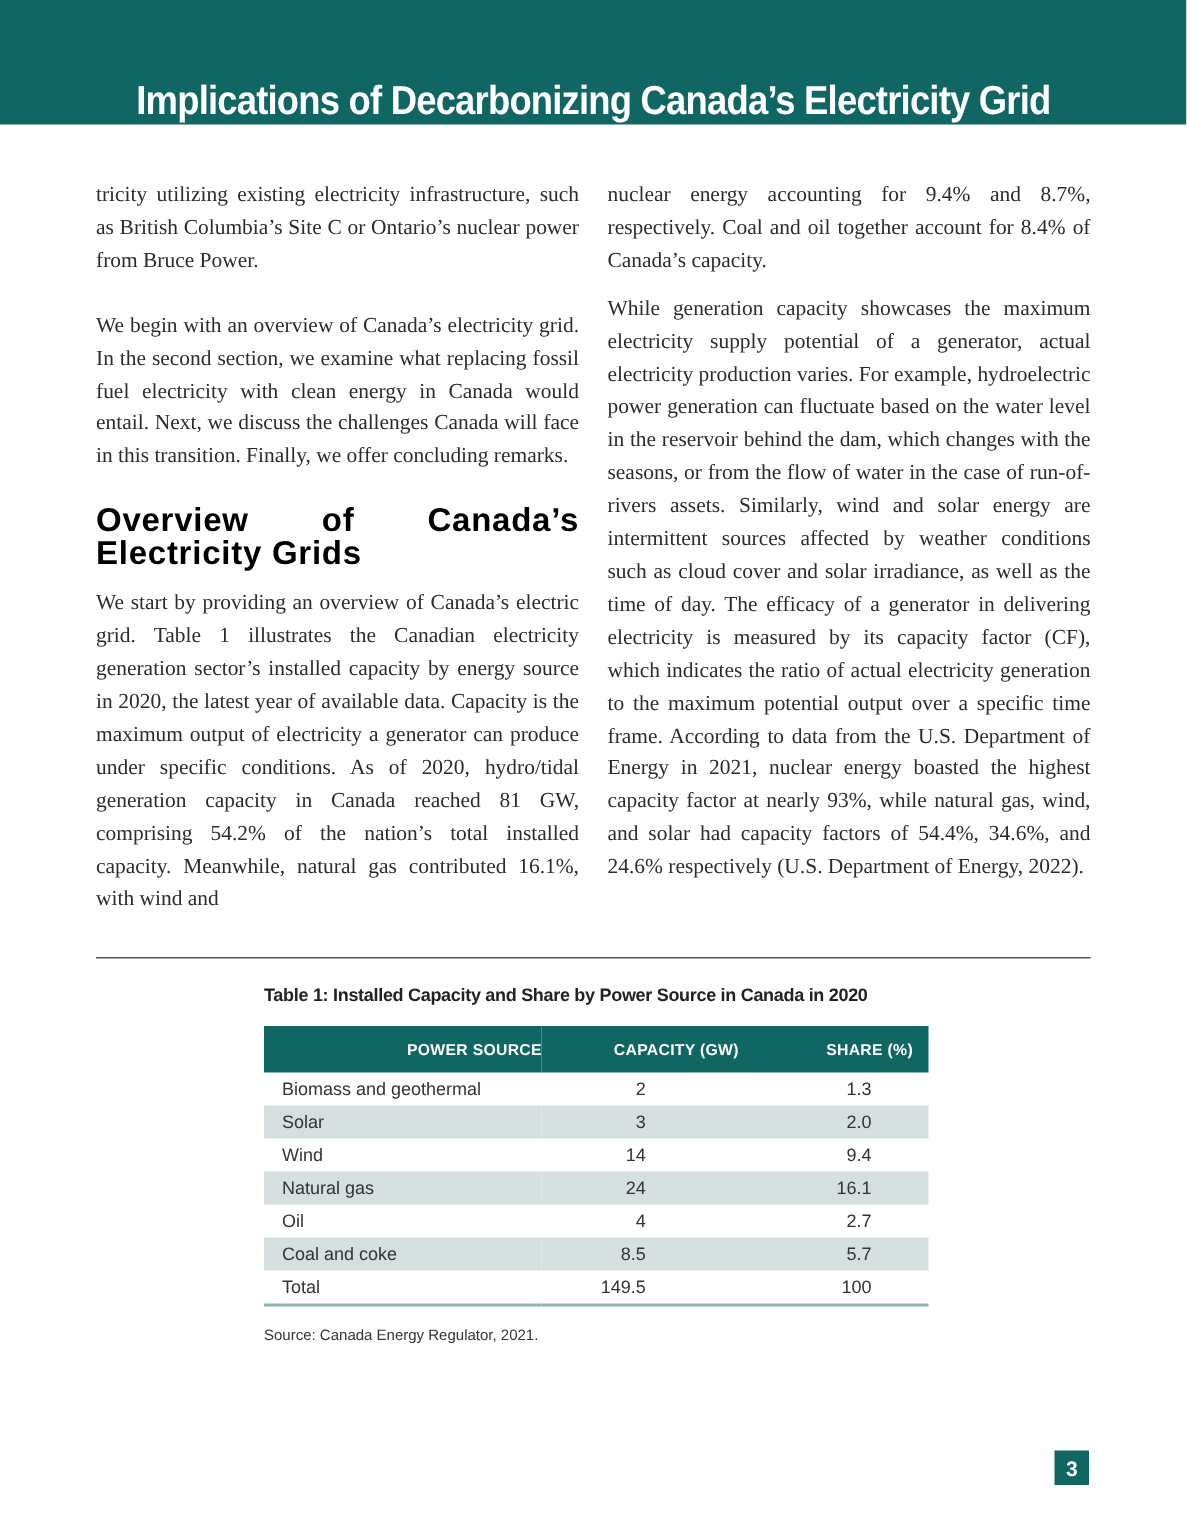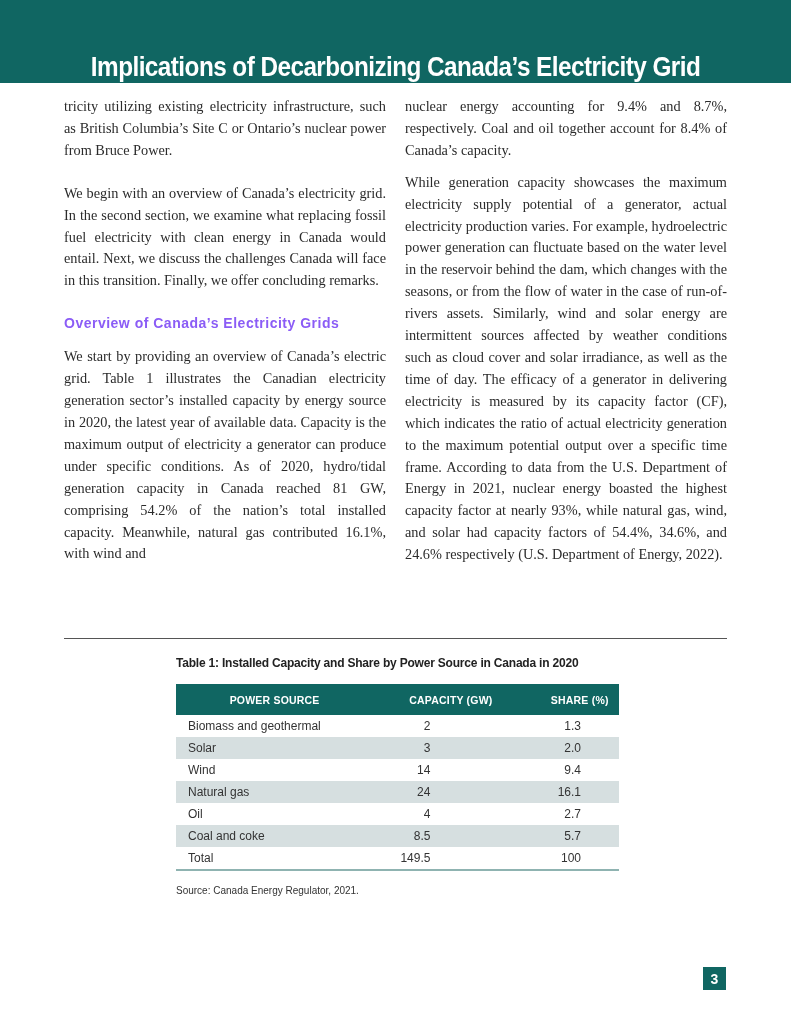--- a/index.html
+++ b/index.html
@@ -8,39 +8,39 @@
       font-family: "Liberation Serif", "DejaVu Serif", serif; color: #2b2b2b;
     }
     .header {
       position: absolute; left: 0; top: 0; width: 791px; height: 83px; background: #106662;
       display: flex; align-items: flex-end; justify-content: center;
     }
     .header h1 {
       margin: 0; color: #ffffff; font-family: "Liberation Sans", "DejaVu Sans", sans-serif;
       font-weight: bold; font-size: 27px; letter-spacing: -0.6px; transform: scaleX(0.9);
     }
-    .col { position: absolute; top: 96px; width: 322px; font-size: 14.3px; line-height: 21.9px; text-align: justify; }
+    .col { position: absolute; top: 120px; width: 322px; font-size: 14.3px; line-height: 21.9px; text-align: justify; }
     .col.left { left: 64px; }
     .col.right { left: 405px; }
     .col p { margin: 0; hyphens: manual; }
     .col p + p { margin-top: 21px; }
     .col.right p + p { margin-top: 10px; }
     .section-title {
-      margin: 20px 0 12px 0; color: #8b5cf6; font-family: "Liberation Sans", "DejaVu Sans", sans-serif;
-      font-weight: bold; font-size: 14px; line-height: 22px; letter-spacing: 0.5px;
+      margin: 20px 0 12px 0; color: #000000; font-family: "Liberation Sans", "DejaVu Sans", sans-serif;
+      font-weight: bold; font-size: 22px; line-height: 22px; letter-spacing: 0.5px;
     }
     .rule { position: absolute; left: 64px; top: 638px; width: 663px; height: 1px; background: #555; }
     .table-wrap { position: absolute; left: 176px; top: 656px; width: 443px; font-family: "Liberation Sans", "DejaVu Sans", sans-serif; }
     .table-title { font-weight: bold; font-size: 12px; color: #222; margin: 0 0 14px 0; letter-spacing: -0.2px; }
     table { width: 443px; border-collapse: collapse; font-size: 12px; color: #333; }
     thead th {
       background: #106662; color: #fff; font-weight: bold; font-size: 10.5px; height: 31px; padding: 0;
       letter-spacing: 0.2px;
     }
-    thead th.c1 { text-align: center; padding-left: 12px; }
+    thead th.c1 { text-align: right; padding-left: 12px; }
     tbody td { height: 22px; padding: 0; }
     tbody tr:nth-child(even) td { background: #d6dfe0; }
     td.c1 { padding-left: 12px !important; text-align: left; }
     td.c2, th.c2 { text-align: right; padding-right: 110px !important; }
     td.c3, th.c3 { text-align: right; padding-right: 38px !important; }
     th.c2 { padding-right: 0 !important; text-align: center; }
     th.c3 { padding-right: 0 !important; text-align: center; }
     tbody tr:last-child td { border-bottom: 2px solid #8fb3b1; }
     .source { font-size: 10px; color: #333; margin-top: 14px; }
     .page-num {

